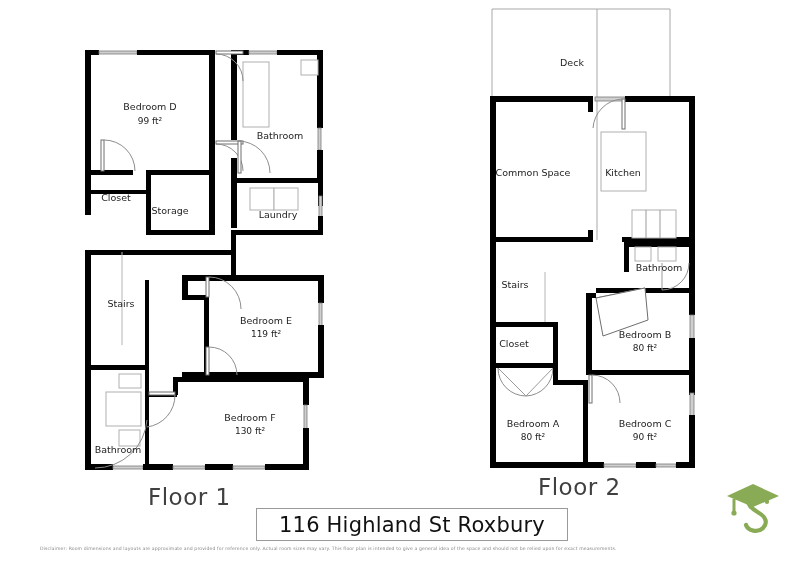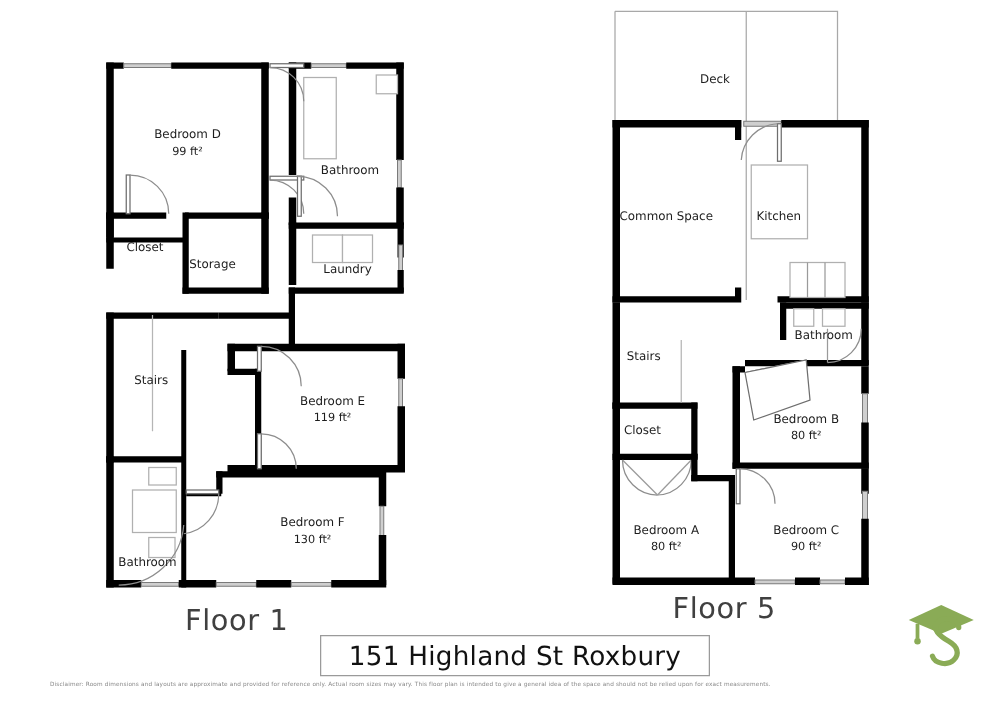--- a/index.html
+++ b/index.html
@@ -400,24 +400,24 @@
 
       <text class="roomlabel" x="533" y="427">Bedroom A</text>
       <text class="roomarea" x="533" y="440">80 ft²</text>
 
       <text class="roomlabel" x="645" y="427">Bedroom C</text>
       <text class="roomarea" x="645" y="440">90 ft²</text>
     </g>
   </svg>
 
   <div class="floorlabel" style="left:148px; top:484px;">Floor 1</div>
-  <div class="floorlabel" style="left:538px; top:474px;">Floor 5</div>
+  <div class="floorlabel" style="left:538px; top:474px;">Floor 2</div>
 
   <div id="title-box">
-    <span id="title-text">151 Highland St Roxbury</span>
+    <span id="title-text">116 Highland St Roxbury</span>
   </div>
 
   <div id="disclaimer">Disclaimer: Room dimensions and layouts are approximate and provided for reference only. Actual room sizes may vary. This floor plan is intended to give a general idea of the space and should not be relied upon for exact measurements.</div>
 
   <svg id="logo" viewBox="0 0 62 62">
     <g>
       <path d="M 31 6 L 57 18 L 31 29 L 5 18 Z" fill="#8aab56"></path>
       <path d="M 12 21 L 12 33" stroke="#8aab56" stroke-width="3" fill="none"></path>
       <circle cx="12" cy="35" r="2.6" fill="#8aab56"></circle>
     </g>

